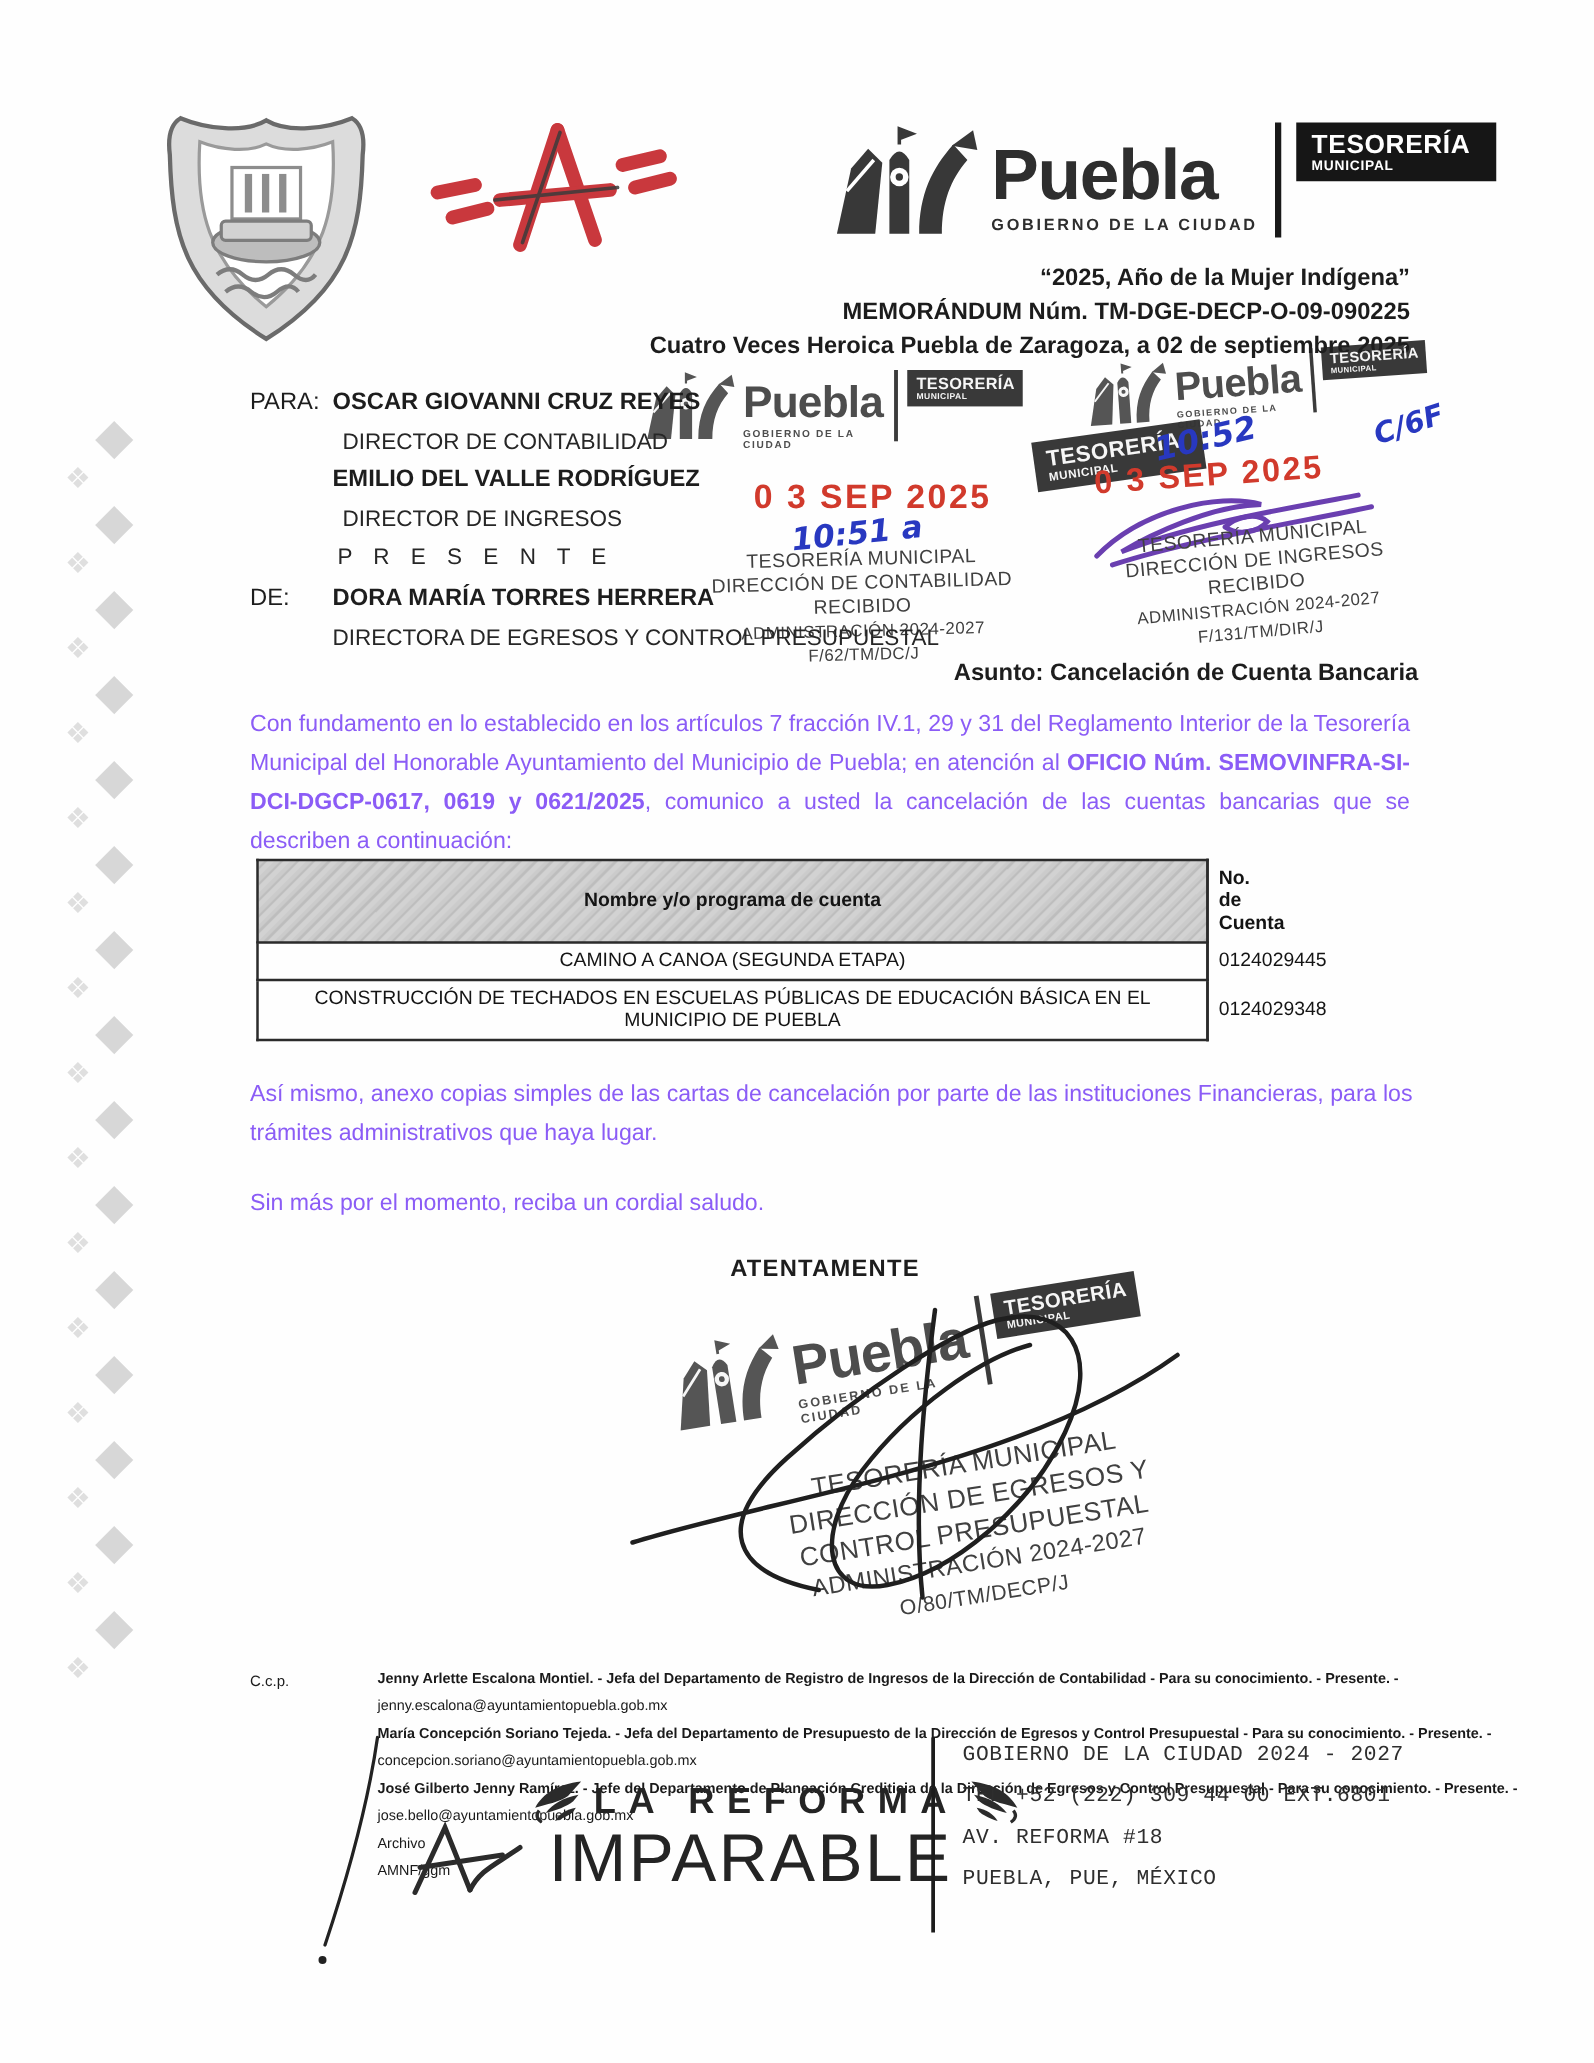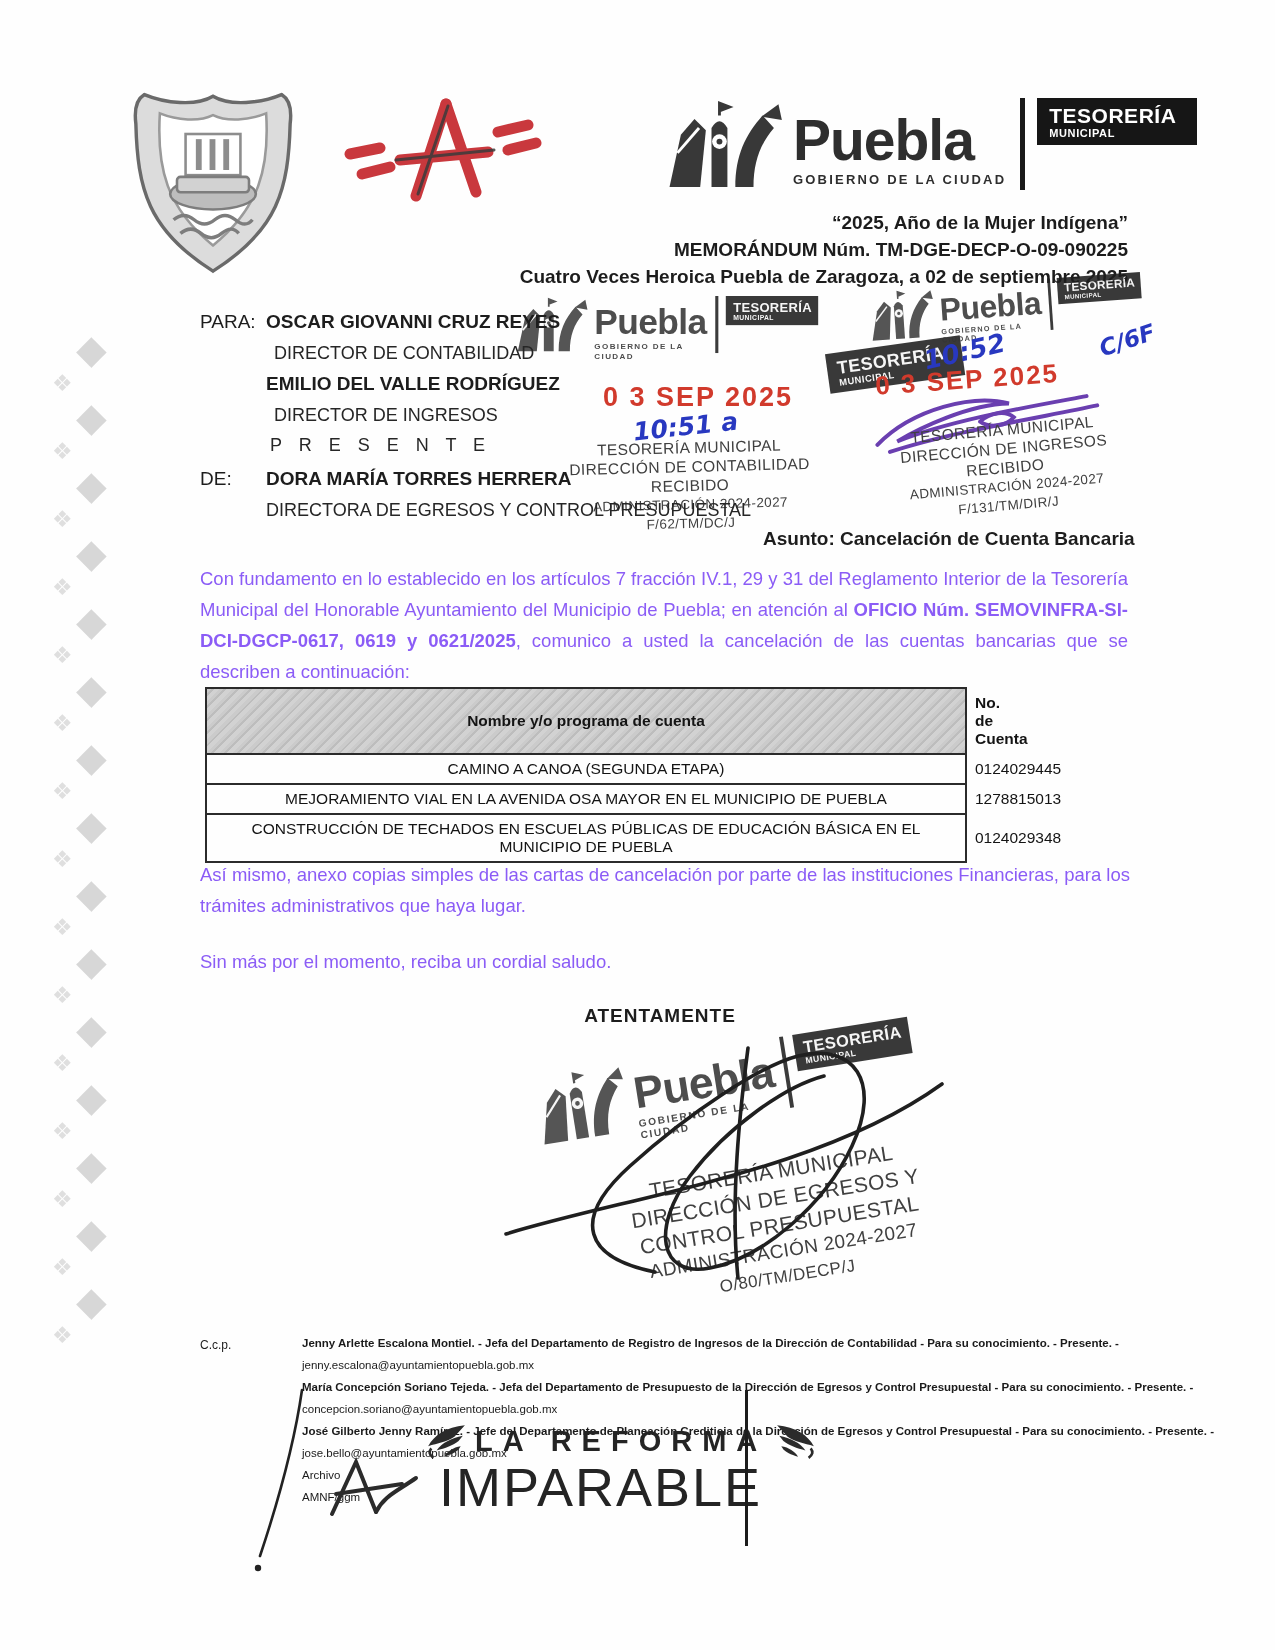--- a/index.html
+++ b/index.html
@@ -259,24 +259,20 @@
     <tbody>
         <tr>
       <th class="colname">Nombre y/o programa de cuenta</th>
       <th>No. de Cuenta</th>
     </tr>
     <tr>
       <td>CAMINO A CANOA (SEGUNDA ETAPA)</td>
       <td>0124029445</td>
     </tr>
     <tr>
-      <td>MEJORAMIENTO VIAL EN LA AVENIDA OSA MAYOR EN EL MUNICIPIO DE PUEBLA</td>
-      <td>1278815013</td>
-    </tr>
-    <tr>
       <td>CONSTRUCCIÓN DE TECHADOS EN ESCUELAS PÚBLICAS DE EDUCACIÓN BÁSICA EN EL MUNICIPIO DE PUEBLA</td>
       <td>0124029348</td>
     </tr>
   </tbody>
     </table>
 
   <div class="abs para" style="left:200px;top:859px;width:930px">Así mismo, anexo copias simples de las cartas de cancelación por parte de las instituciones Financieras, para los trámites administrativos que haya lugar.</div>
   <div class="abs para" style="left:200px;top:946px;width:930px">Sin más por el momento, reciba un cordial saludo.</div>
 
   <div class="abs" style="left:200px;top:1005px;width:920px;text-align:center;font-weight:700;font-size:19px;letter-spacing:1px">ATENTAMENTE</div>
@@ -343,14 +339,20 @@
         </svg>
       <span class="cap1">LA REFORMA</span>
       <svg width="42" height="42" viewBox="0 0 40 40" style="transform:scaleX(-1)">
           <use href="#wing"></use>
         </svg>
     </div>
     <div class="cap2" style="margin-left:14px">IMPARABLE</div>
   </div>
 
   <div class="abs vline" style="left:745px;top:1390px;height:156px"></div>
+  <div class="abs addr" style="left:770px;top:1388px">
+    <div>GOBIERNO DE LA CIUDAD 2024 - 2027</div>
+    <div>TEL +52 (222) 309 44 00 EXT.6801</div>
+    <div>AV. REFORMA #18</div>
+    <div>PUEBLA, PUE, MÉXICO</div>
+  </div>
 
 </div>
 
 </body></html>

